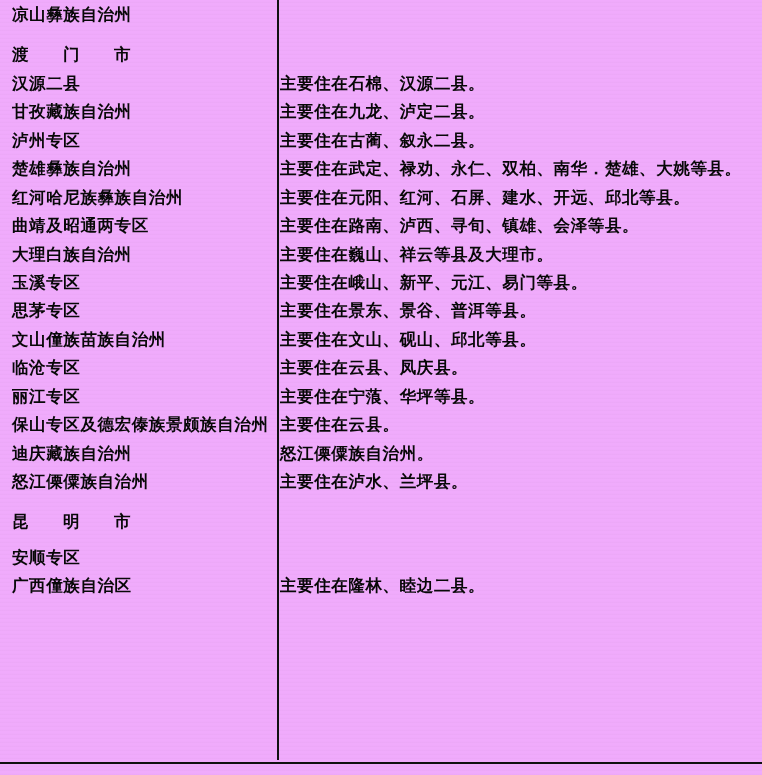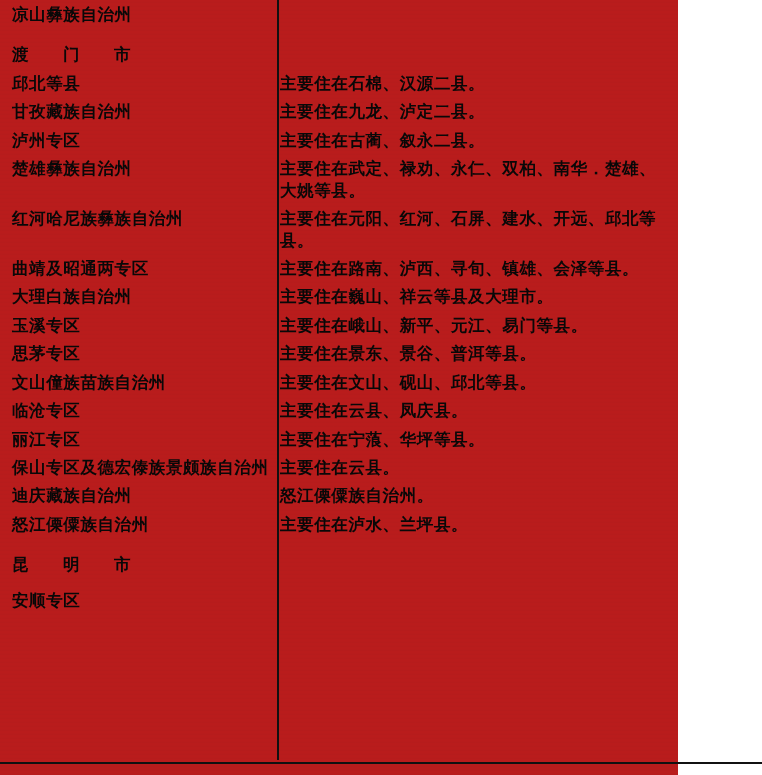--- a/index.html
+++ b/index.html
@@ -10,25 +10,25 @@
   body {
     width: 762px;
     height: 775px;
     font-family: "DejaVu Sans", "Liberation Sans", sans-serif;
     color: #0a0a0a;
     position: relative;
     overflow: hidden;
   }
   .page {
     position: relative;
-    width: 678px;
+    width: 762px;
     height: 775px;
     box-sizing: border-box;
     padding: 4px 8px 0 12px;
-    background: #b91c1c;
+    background: #f0abfc;
   }
   
   .vrule {
     position: absolute;
     left: 277px;
     top: 0px;
     width: 2px;
     height: 760px;
     background: #111;
   }
@@ -115,21 +115,21 @@
           <div class="cell-text"></div>
         </td>
       </tr>
       <tr class="row-pad">
           <td></td>
           <td></td>
         </tr>
 
       <tr>
         <td class="col-left">
-          <div class="cell-text">邱北等县</div>
+          <div class="cell-text">汉源二县</div>
         </td>
         <td class="col-right">
           <div class="cell-text">主要住在石棉、汉源二县。</div>
         </td>
       </tr>
       <tr class="row-pad">
           <td></td>
           <td></td>
         </tr>
 
@@ -339,16 +339,24 @@
         </td>
         <td class="col-right">
           <div class="cell-text"></div>
         </td>
       </tr>
       <tr class="row-pad">
           <td></td>
           <td></td>
         </tr>
 
+      <tr>
+        <td class="col-left">
+          <div class="cell-text">广西僮族自治区</div>
+        </td>
+        <td class="col-right">
+          <div class="cell-text">主要住在隆林、睦边二县。</div>
+        </td>
+      </tr>
 
     </tbody>
   </table>
 </div>
 
 </body></html>

